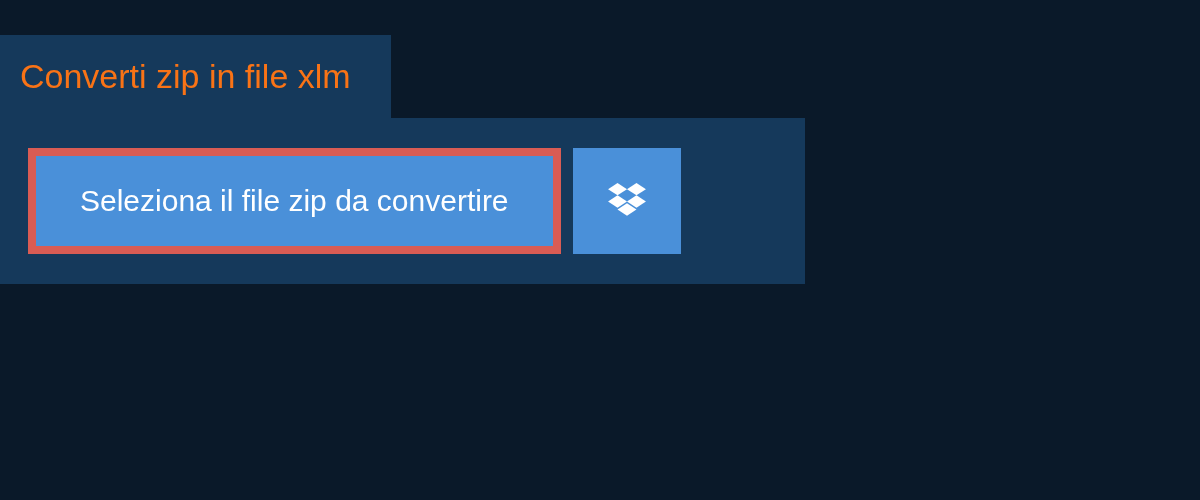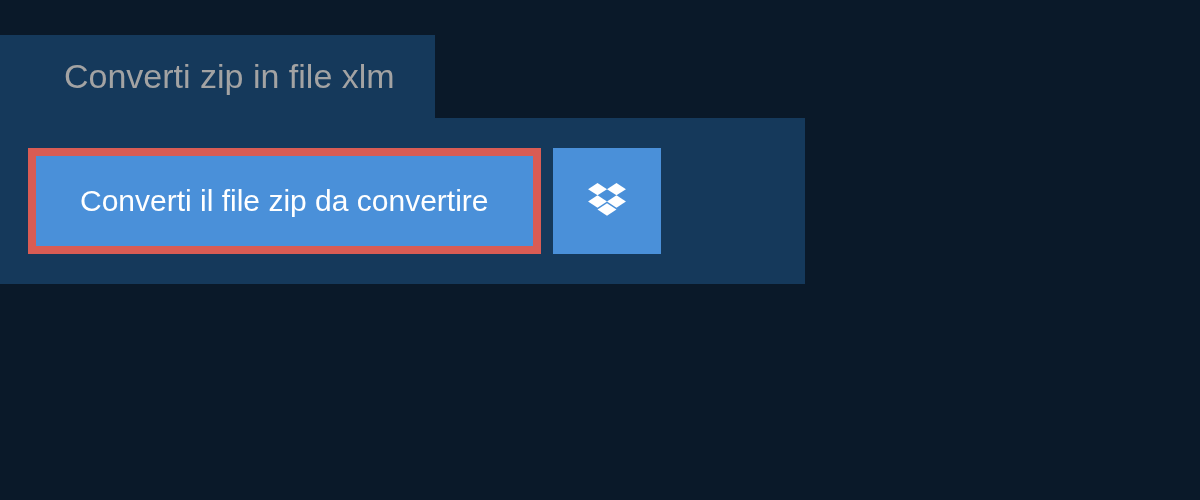--- a/index.html
+++ b/index.html
@@ -14,24 +14,23 @@
       font-family: -apple-system, BlinkMacSystemFont, 'Segoe UI', Arial, sans-serif;
       overflow: hidden;
     }
     .tab-header {
       background: #15395b;
       display: inline-block;
       padding: 22px 40px 22px 20px;
       margin-top: 35px;
     }
     .tab-title {
-      color: #a3a3a3;
+      color: #f97316;
       font-size: 34px;
       font-weight: 300;
-      margin-left: 44px;
     }
     .panel {
       background: #15395b;
       padding: 30px 28px 30px 28px;
       width: 805px;
     }
     .button-row {
       display: flex;
       gap: 12px;
       align-items: stretch;
@@ -64,21 +63,21 @@
 <body>
 
 
 
 <div class="tab-header">
   <div class="tab-title">Converti zip in file xlm</div>
 </div>
 
 <div class="panel">
   <div class="button-row">
-    <div class="select-file-button">Converti il file zip da convertire</div>
+    <div class="select-file-button">Seleziona il file zip da convertire</div>
     <div class="dropbox-button">
       <svg class="dropbox-icon" viewBox="0 0 40 38" fill="#ffffff">
         <path d="M10 0 L20 6.5 L10 13 L0 6.5 Z"></path>
         <path d="M30 0 L40 6.5 L30 13 L20 6.5 Z"></path>
         <path d="M0 6.5 L10 13 L0 19.5 L10 26 L20 19.5 L10 13 Z" opacity="0"></path>
         <path d="M10 13 L20 19.5 L10 26 L0 19.5 Z"></path>
         <path d="M30 13 L40 19.5 L30 26 L20 19.5 Z"></path>
         <path d="M20 21.5 L30 28 L20 34.5 L10 28 Z"></path>
       </svg>
     </div>

